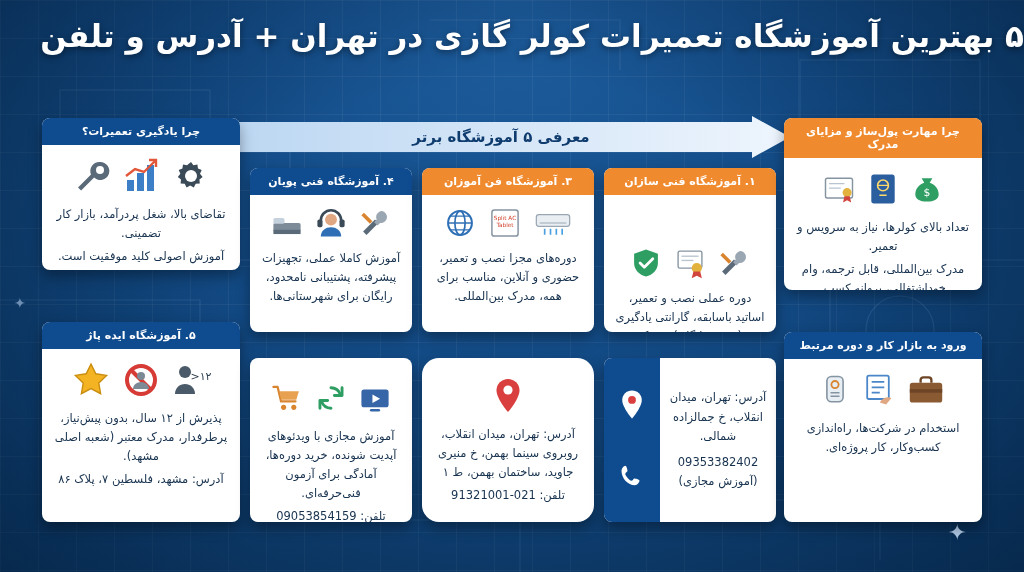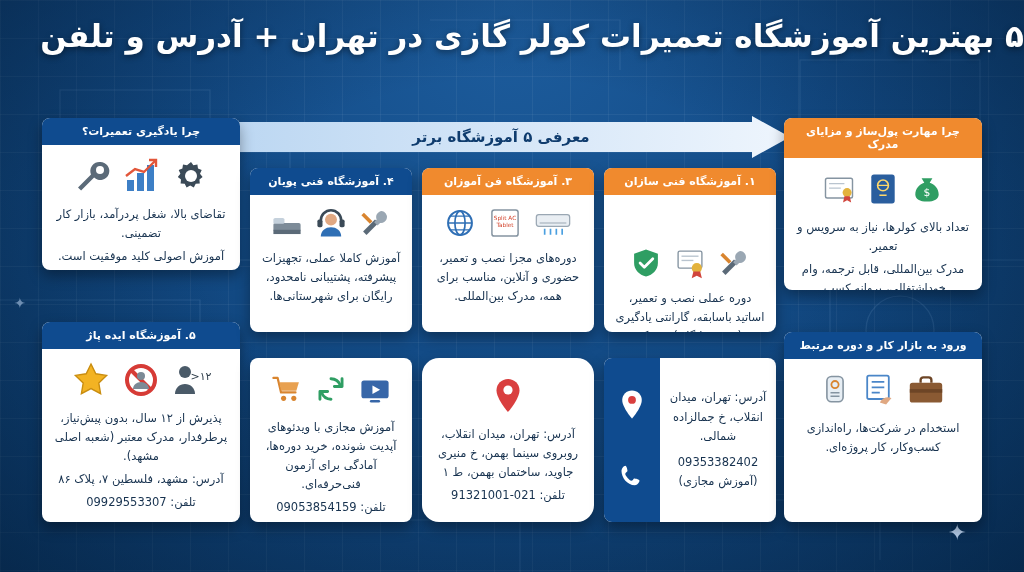--- a/index.html
+++ b/index.html
@@ -199,21 +199,20 @@
         <line x1="10" y1="10" x2="30" y2="30" stroke="#d63b36" stroke-width="4"></line>
         <circle cx="20" cy="16" r="4" fill="#7c8a96"></circle>
         <path d="M12 29c0-4 3.6-7 8-7s8 3 8 7z" fill="#7c8a96"></path>
       </svg>
       <svg width="40" height="40" viewBox="0 0 40 40">
         <path d="M20 4l4.8 9.8 10.8 1.6-7.8 7.6 1.8 10.7L20 28.6l-9.6 5.1 1.8-10.7-7.8-7.6 10.8-1.6z" fill="#f3b323" stroke="#c98d10" stroke-width="1.4"></path>
       </svg>
     </div>
     <p class="txt">پذیرش از ۱۲ سال، بدون پیش‌نیاز، پرطرفدار، مدرک معتبر (شعبه اصلی مشهد).</p>
     <p class="txt">آدرس: مشهد، فلسطین ۷، پلاک ۸۶</p>
-    <p class="txt">تلفن: 09929553307</p>
   </div>
 </div>
 
 <div class="card" style="right:612px; top:168px; width:162px; height:164px;">
   <div class="card-head head-navy">۴. آموزشگاه فنی پویان</div>
   <div class="card-body">
     <div class="icon-row small">
       <svg width="34" height="34" viewBox="0 0 40 40">
         <path d="M6 30l14-14 4 4L10 34z" fill="#5b6a78"></path>
         <path d="M28 6a7 7 0 0 0-6 10l-3 3 4 4 3-3A7 7 0 1 0 28 6z" fill="#9aa7b3"></path>
@@ -286,21 +285,21 @@
       <svg width="34" height="34" viewBox="0 0 40 40">
         <path d="M20 4l14 5v11c0 8-6 14-14 16-8-2-14-8-14-16V9z" fill="#2f9e63"></path>
         <path d="M13 20l5 5 10-10" fill="none" stroke="#ffffff" stroke-width="3.2" stroke-linecap="round" stroke-linejoin="round"></path>
       </svg>
     </div>
     <p class="txt">دوره عملی نصب و تعمیر، اساتید باسابقه، گارانتی یادگیری (تجدید رایگان)، مدرک فنی‌حرفه‌ای.</p>
   </div>
 </div>
 
 <div class="card" style="right:612px; top:358px; width:162px; height:164px;">
-  <div class="card-body" style="justify-content:center;">
+  <div class="card-body" style="justify-content:center;margin-top:9px;">
     <div class="icon-row">
       <svg width="34" height="34" viewBox="0 0 40 40">
         <rect x="4" y="10" width="32" height="21" rx="3" fill="#3766a8"></rect>
         <path d="M17 16l9 5-9 5z" fill="#ffffff"></path>
         <rect x="14" y="33" width="12" height="3" rx="1.5" fill="#3766a8"></rect>
       </svg>
       <svg width="34" height="34" viewBox="0 0 40 40">
         <path d="M20 8a12 12 0 0 1 11 7.6" fill="none" stroke="#2f9e63" stroke-width="3.4" stroke-linecap="round"></path>
         <path d="M20 32a12 12 0 0 1-11-7.6" fill="none" stroke="#2f9e63" stroke-width="3.4" stroke-linecap="round"></path>
         <path d="M33 8v9h-9" fill="none" stroke="#2f9e63" stroke-width="3.4" stroke-linecap="round" stroke-linejoin="round"></path>

